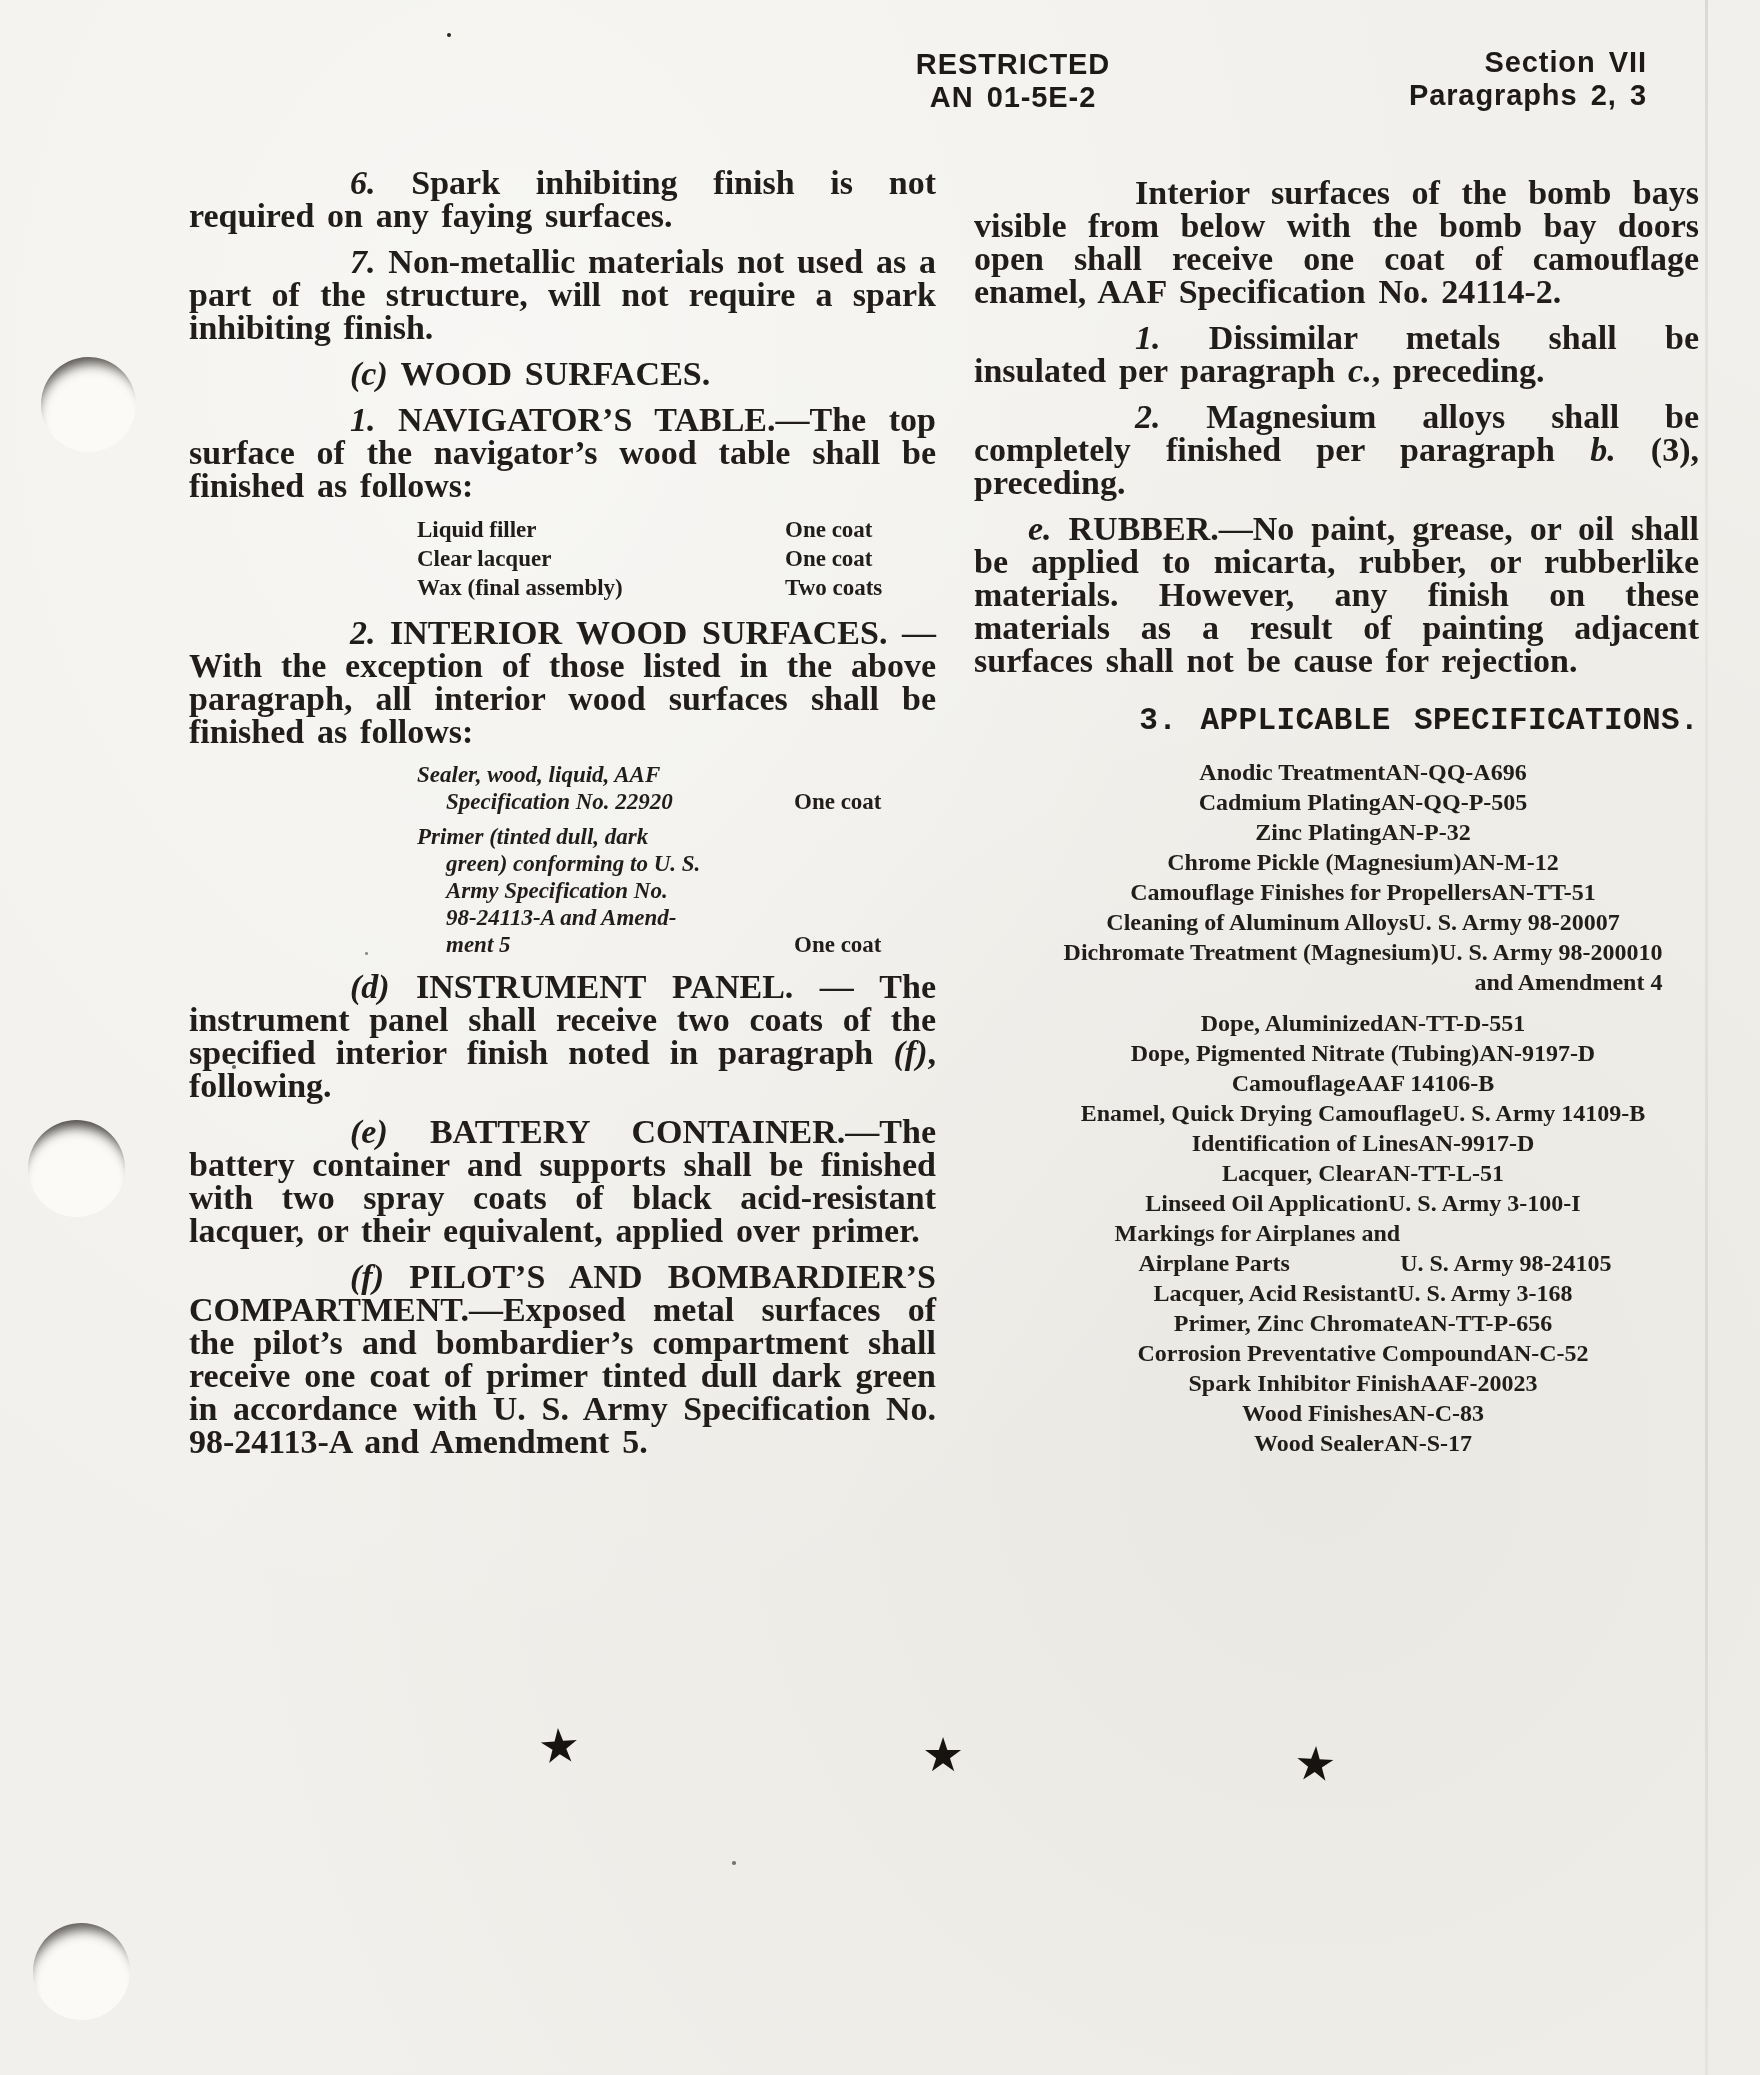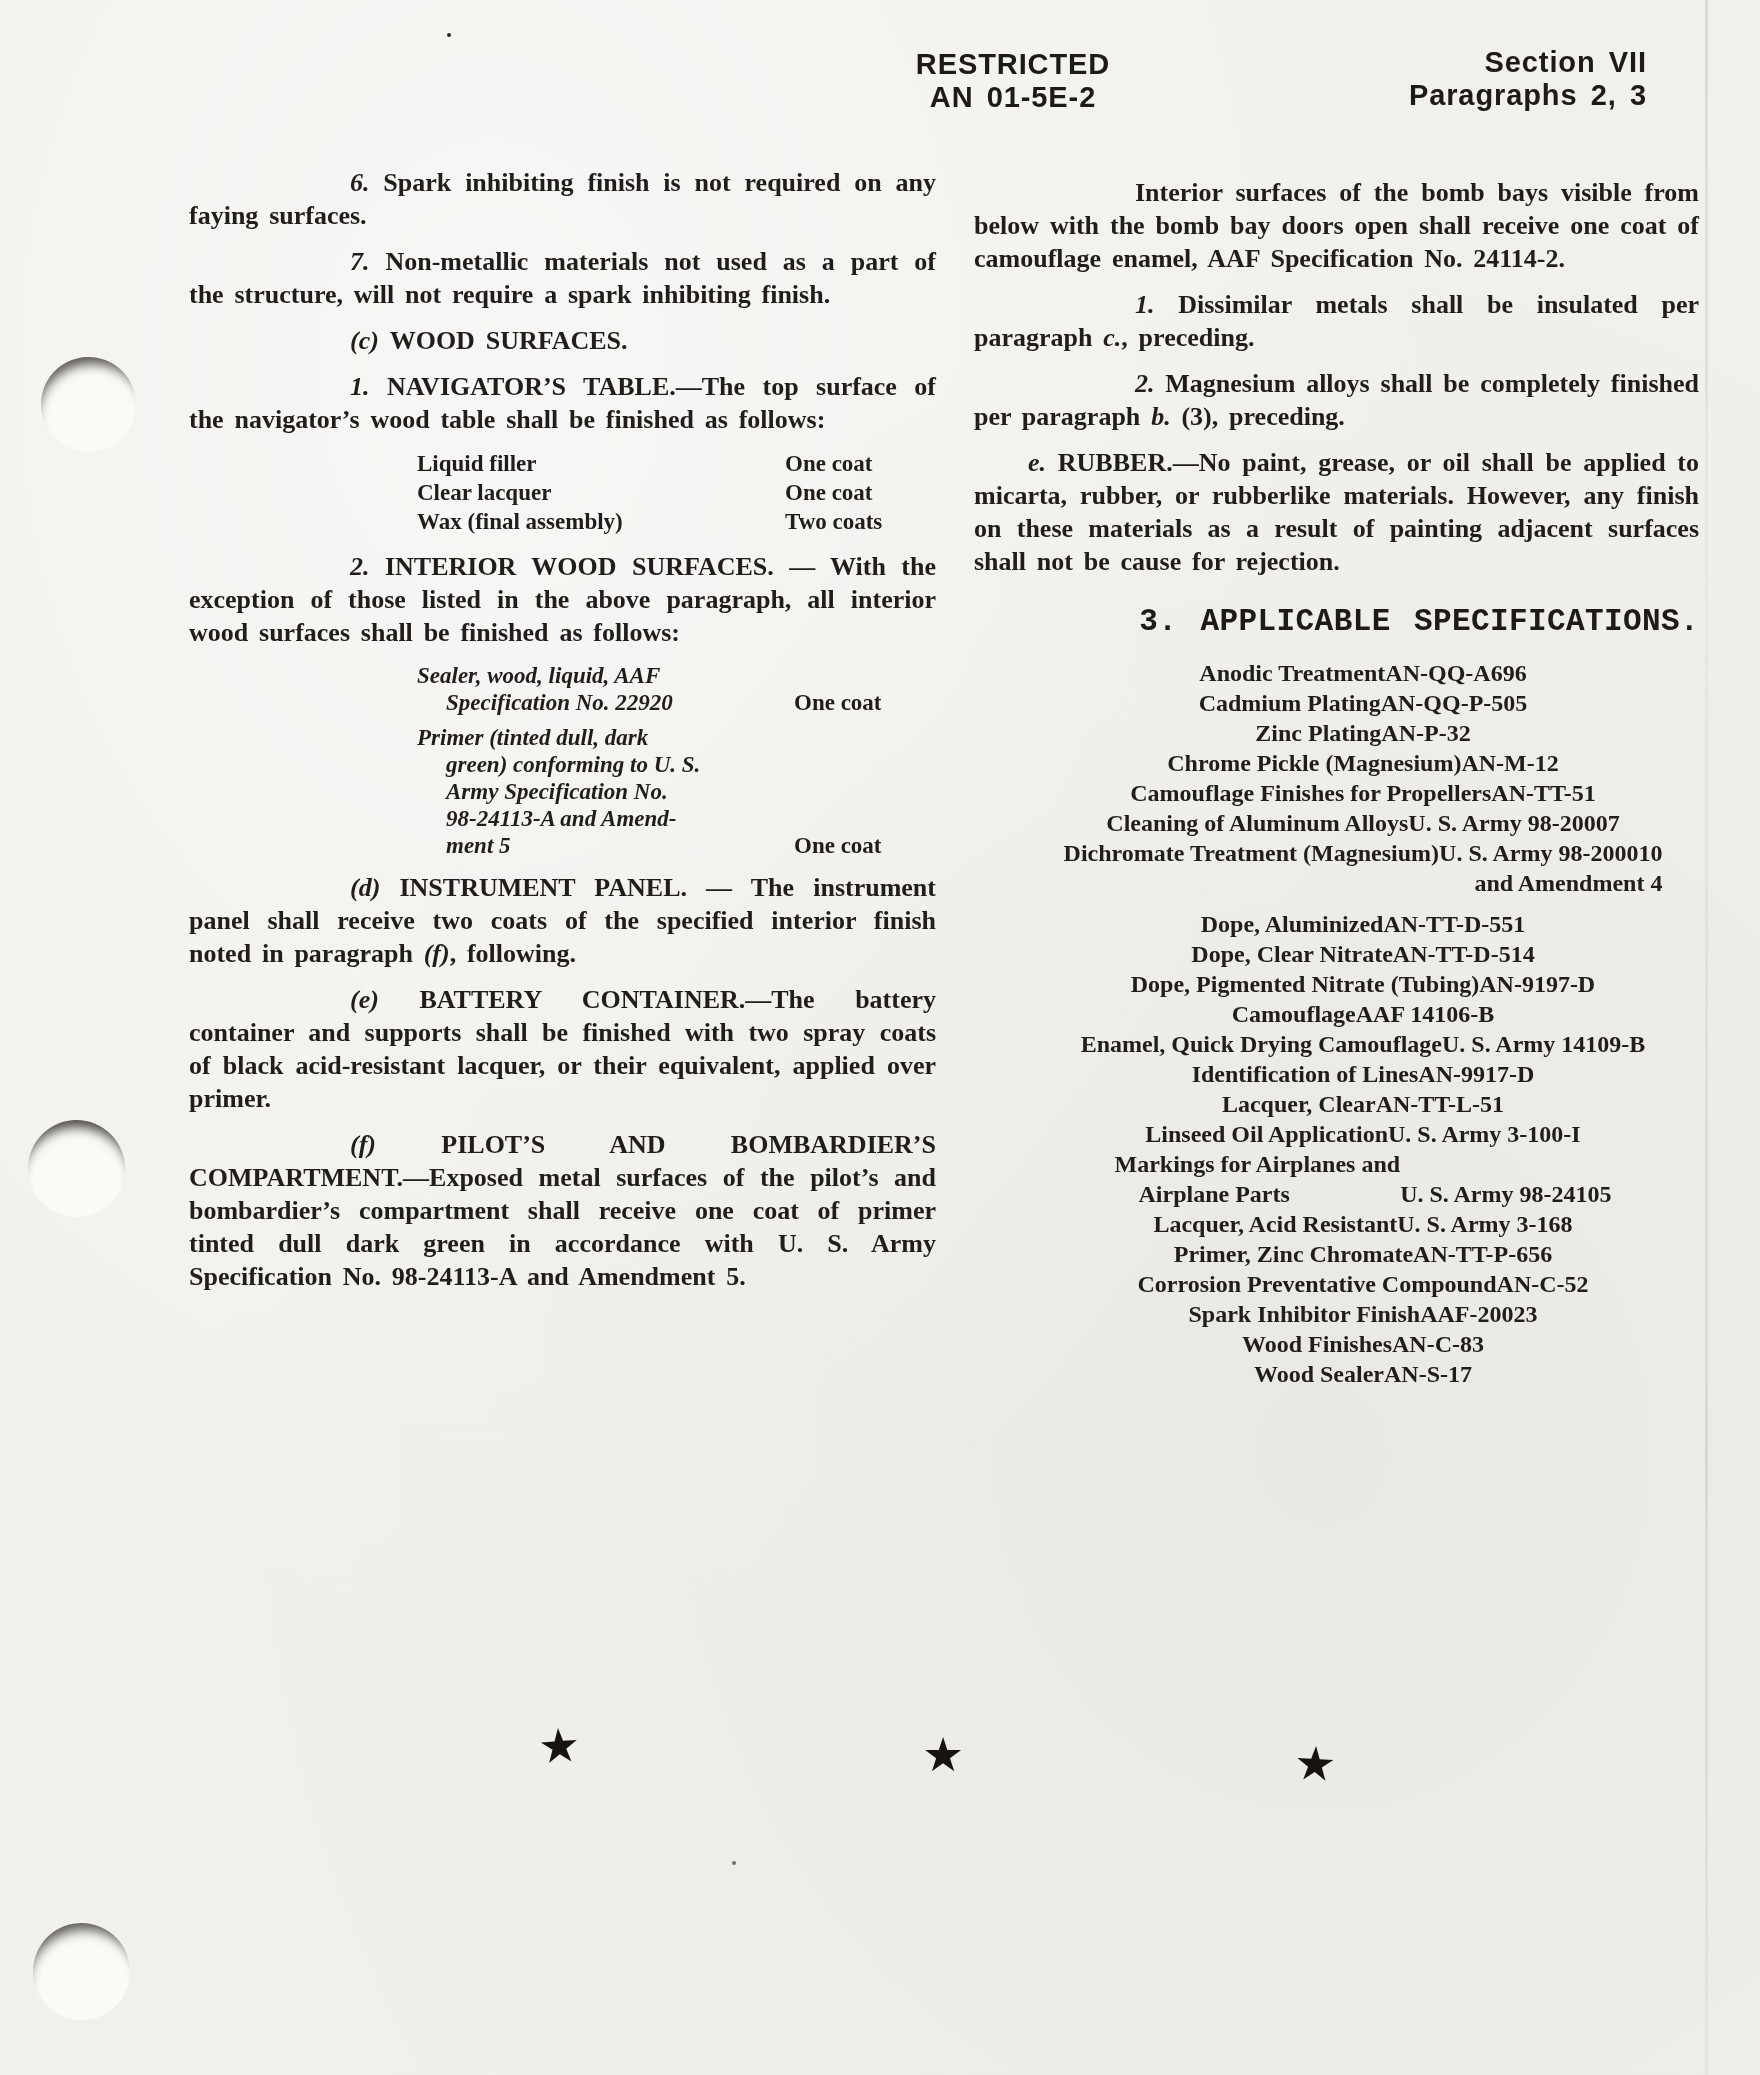--- a/index.html
+++ b/index.html
@@ -10,21 +10,21 @@
         color:#211d1a;}
   .hdr{font-family:"Liberation Sans",sans-serif;font-weight:700;font-size:29px;line-height:33px;
        letter-spacing:0.9px;word-spacing:4.3px;color:#1d1a17;}
   .hdr-center{position:absolute;top:48px;left:1013px;transform:translateX(-50%);text-align:center;}
   .hdr-right{position:absolute;top:46px;right:114px;text-align:right;}
 
   .col{position:absolute;}
   .col-left{left:189px;top:166px;width:747px;}
   .col-right{left:974px;top:176px;width:725px;}
 
-  .para{font-family:"Liberation Serif",serif;font-weight:700;font-size:26px;line-height:33px;
+  .para{font-family:"Liberation Serif",serif;font-weight:700;font-size:34px;line-height:33px;
         text-align:justify;text-indent:161px;margin:0 0 13px 0;word-spacing:4.3px;}
   .para.small-indent{text-indent:54px;}
   .it{font-style:italic;}
 
   .coats{margin:7px 0 14px 228px;font-family:"Liberation Serif",serif;font-weight:700;
          font-size:23px;line-height:29px;}
   .crow{display:flex;}
   .cname{width:368px;flex:none;}
 
   .speclines{margin:5.2px 0 12px 228px;font-family:"Liberation Serif",serif;font-weight:700;
@@ -204,28 +204,20 @@
         <div class="trow">
           <div class="tnames">
             <div class="tnline">Dope, Aluminized</div>
           </div>
           <div class="tvals">
             <div class="tvline">AN-TT-D-551</div>
           </div>
         </div>
         <div class="trow">
           <div class="tnames">
-            <div class="tnline">Dope, Clear Nitrate</div>
-          </div>
-          <div class="tvals">
-            <div class="tvline">AN-TT-D-514</div>
-          </div>
-        </div>
-        <div class="trow">
-          <div class="tnames">
             <div class="tnline">Dope, Pigmented Nitrate (Tubing)</div>
           </div>
           <div class="tvals">
             <div class="tvline">AN-9197-D</div>
           </div>
         </div>
         <div class="trow">
           <div class="tnames">
             <div class="tnline">Camouflage</div>
           </div>

